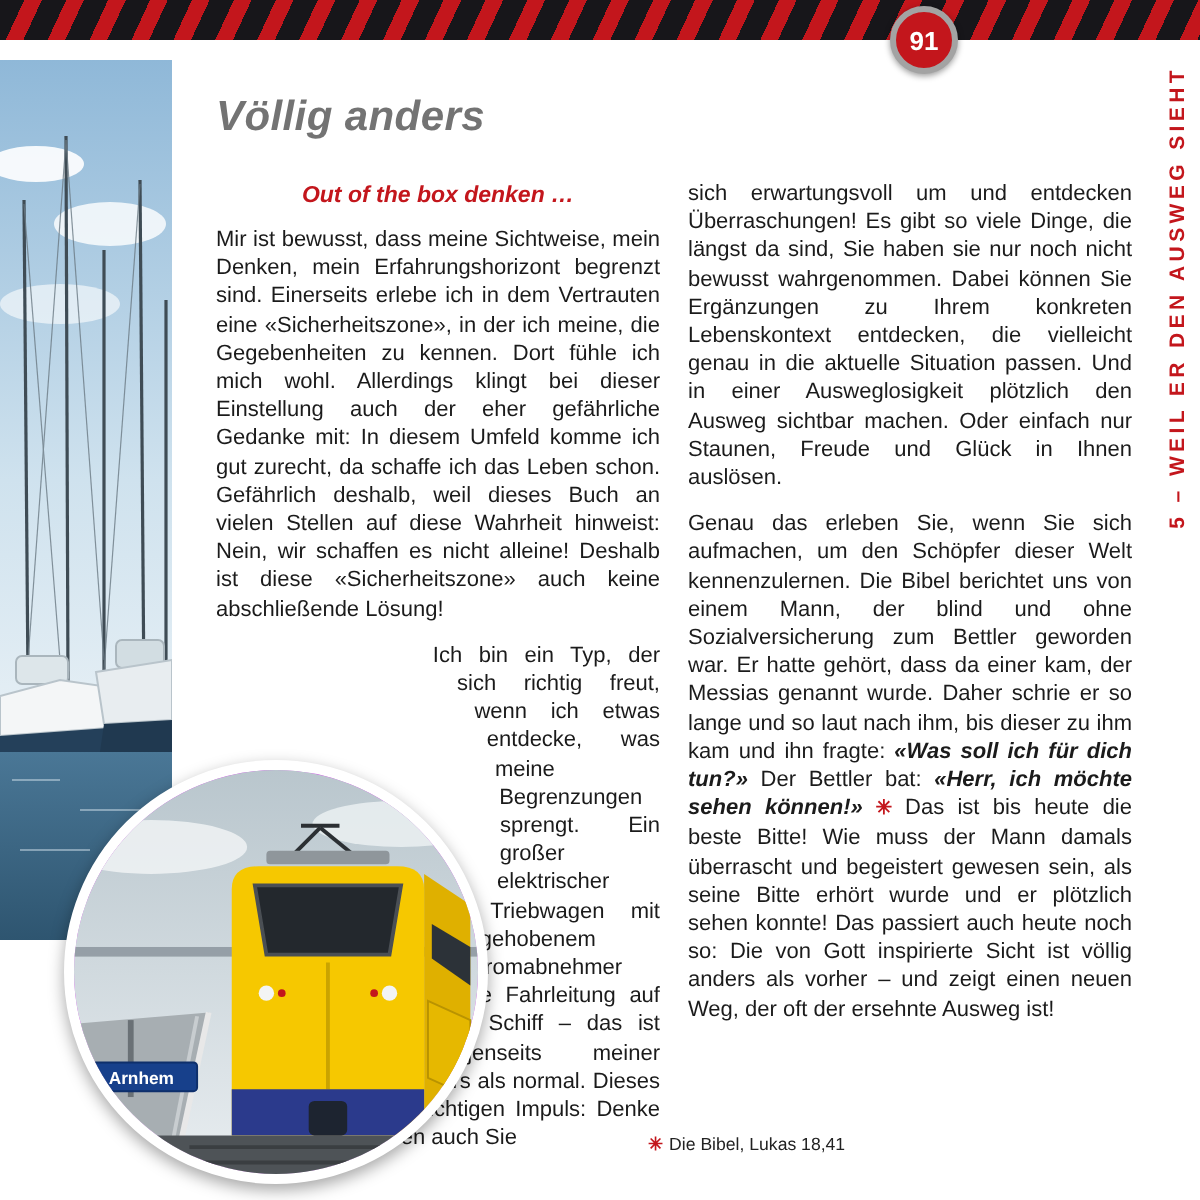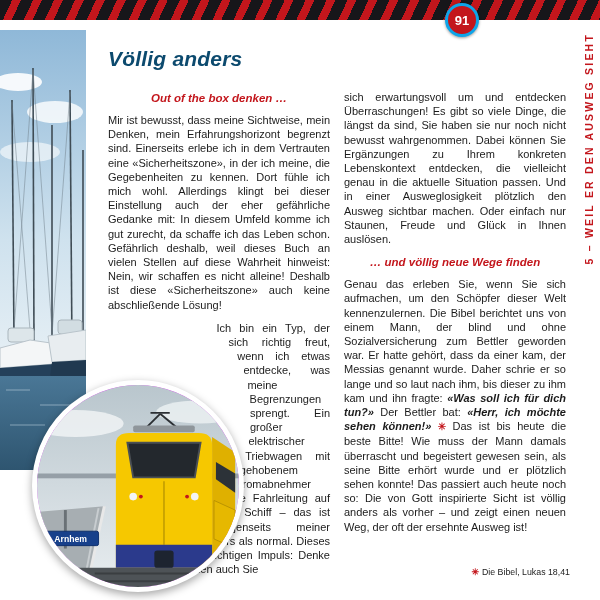--- a/index.html
+++ b/index.html
@@ -8,56 +8,56 @@
     font-family:"Liberation Sans",sans-serif;color:#1b1b1b;
   }
   
   .stripe{
     position:absolute;top:0;left:0;width:600px;height:20px;
     background:repeating-linear-gradient(115deg,#17161a 0px,#17161a 11px,#c3161c 11px,#c3161c 19px);
   }
   
   .badge{
     position:absolute;left:445px;top:3px;width:28px;height:28px;border-radius:50%;
-    background:#c3161c;border:3px solid #0ea5e9;box-shadow:0 1px 3px rgba(0,0,0,.4);
+    background:#c3161c;border:3px solid #a3a3a3;box-shadow:0 1px 3px rgba(0,0,0,.4);
     color:#fff;font-weight:bold;font-size:13px;display:flex;align-items:center;justify-content:center;
     box-sizing:content-box;z-index:5;
   }
   
   .side-tab{
     position:absolute;right:5px;top:33px;
     writing-mode:vertical-rl;transform:rotate(180deg);
     color:#c3161c;font-size:10.5px;font-weight:700;letter-spacing:2.2px;white-space:nowrap;
   }
   
   .marina{position:absolute;left:0;top:30px;width:86px;height:440px;}
   
   .train-circle{
     position:absolute;left:32px;top:380px;width:202px;height:202px;border:5px solid #ffffff;
     border-radius:50%;overflow:hidden;background:#d946ef;box-shadow:0 3px 8px rgba(0,0,0,.35);z-index:3;
   }
   .title{
     position:absolute;left:108px;top:33px;font-size:21px;font-weight:700;font-style:italic;
-    color:#0c4a6e;letter-spacing:.2px;
+    color:#737373;letter-spacing:.2px;
   }
   .columns{position:absolute;left:108px;top:90px;width:458px;display:flex;gap:14px;}
   .col{width:222px;font-size:11px;line-height:14.2px;text-align:justify;hyphens:auto;}
   .col p{margin:0 0 9px 0;}
   .subhead{
     margin:1px 0 8px 0;color:#c3161c;font-weight:700;font-style:italic;font-size:11.5px;
     text-align:center;line-height:14px;
   }
   .wrap-shape{
     float:left;width:142px;height:212px;
     shape-outside:circle(107px at 28px 95px);shape-margin:7px;
   }
   .bq{font-weight:700;font-style:italic;}
   .marker-inline{color:#c3161c;font-weight:700;font-size:10px;}
   .footnote{
-    position:absolute;left:348px;top:567px;width:222px;text-align:right;
+    position:absolute;left:324px;top:567px;width:222px;
     font-size:8.8px;color:#222;
   }
   .footnote .mark{color:#c3161c;font-weight:700;font-size:9px;margin-right:3px;}
 </style>
 </head>
 <body>
 
 <div class="page">
 
   <div class="stripe"></div>
@@ -163,21 +163,20 @@
 
   <div class="columns">
     <div class="col">
       <h3 class="subhead">Out of the box denken …</h3>
       <p>Mir ist bewusst, dass meine Sichtweise, mein Denken, mein Erfahrungshorizont begrenzt sind. Einerseits erlebe ich in dem Vertrauten eine «Sicherheitszone», in der ich meine, die Gegebenheiten zu kennen. Dort fühle ich mich wohl. Allerdings klingt bei dieser Einstellung auch der eher gefährliche Gedanke mit: In diesem Umfeld komme ich gut zurecht, da schaffe ich das Leben schon. Gefährlich deshalb, weil dieses Buch an vielen Stellen auf diese Wahrheit hinweist: Nein, wir schaffen es nicht alleine! Deshalb ist diese «Sicherheitszone» auch keine abschließende Lösung!</p>
       <div class="wrap-shape"></div>
       <p>Ich bin ein Typ, der sich richtig freut, wenn ich etwas entdecke, was meine Begrenzungen sprengt. Ein großer elektrischer Triebwagen mit gehobenem Stromabnehmer ohne Fahrleitung auf einem Schiff – das ist völlig jenseits meiner Denkmuster, völlig anders als normal. Dieses Bild gibt mir einen wichtigen Impuls: Denke nie zu klein! Schauen auch Sie</p>
     </div>
     <div class="col">
       <p>sich erwartungsvoll um und entdecken Überraschungen! Es gibt so viele Dinge, die längst da sind, Sie haben sie nur noch nicht bewusst wahrgenommen. Dabei können Sie Ergänzungen zu Ihrem konkreten Lebenskontext entdecken, die vielleicht genau in die aktuelle Situation passen. Und in einer Ausweglosigkeit plötzlich den Ausweg sichtbar machen. Oder einfach nur Staunen, Freude und Glück in Ihnen auslösen.</p>
-      <h3 class="subhead">… und völlig neue Wege finden</h3>
       <p><span>Genau das erleben Sie, wenn Sie sich aufmachen, um den Schöpfer dieser Welt kennenzulernen. Die Bibel berichtet uns von einem Mann, der blind und ohne Sozialversicherung zum Bettler geworden war. Er hatte gehört, dass da einer kam, der Messias genannt wurde. Daher schrie er so lange und so laut nach ihm, bis dieser zu ihm kam und ihn fragte: </span><span class="bq">«Was soll ich für dich tun?»</span><span> Der Bettler bat: </span><span class="bq">«Herr, ich möchte sehen können!»</span><span class="marker-inline"> ✳ </span><span>Das ist bis heute die beste Bitte! Wie muss der Mann damals überrascht und begeistert gewesen sein, als seine Bitte erhört wurde und er plötzlich sehen konnte! Das passiert auch heute noch so: Die von Gott inspirierte Sicht ist völlig anders als vorher – und zeigt einen neuen Weg, der oft der ersehnte Ausweg ist!</span></p>
     </div>
   </div>
 
   <div class="footnote">
     <span class="mark">✳</span><span>Die Bibel, Lukas 18,41</span>
   </div>
 
 </div>
 

